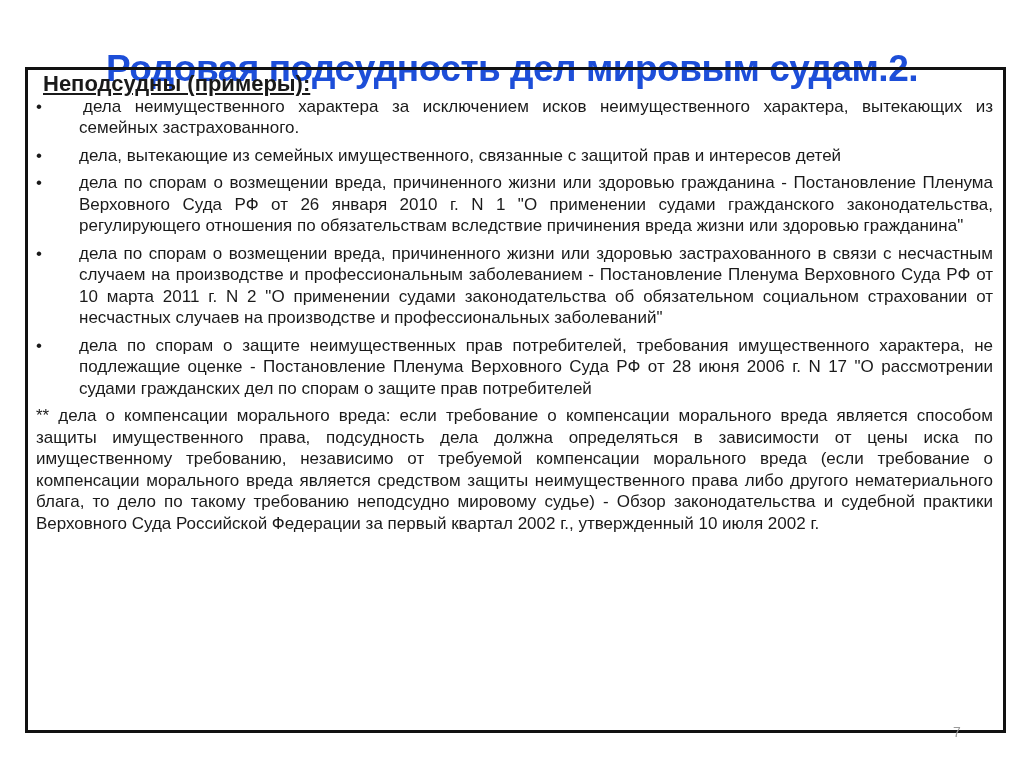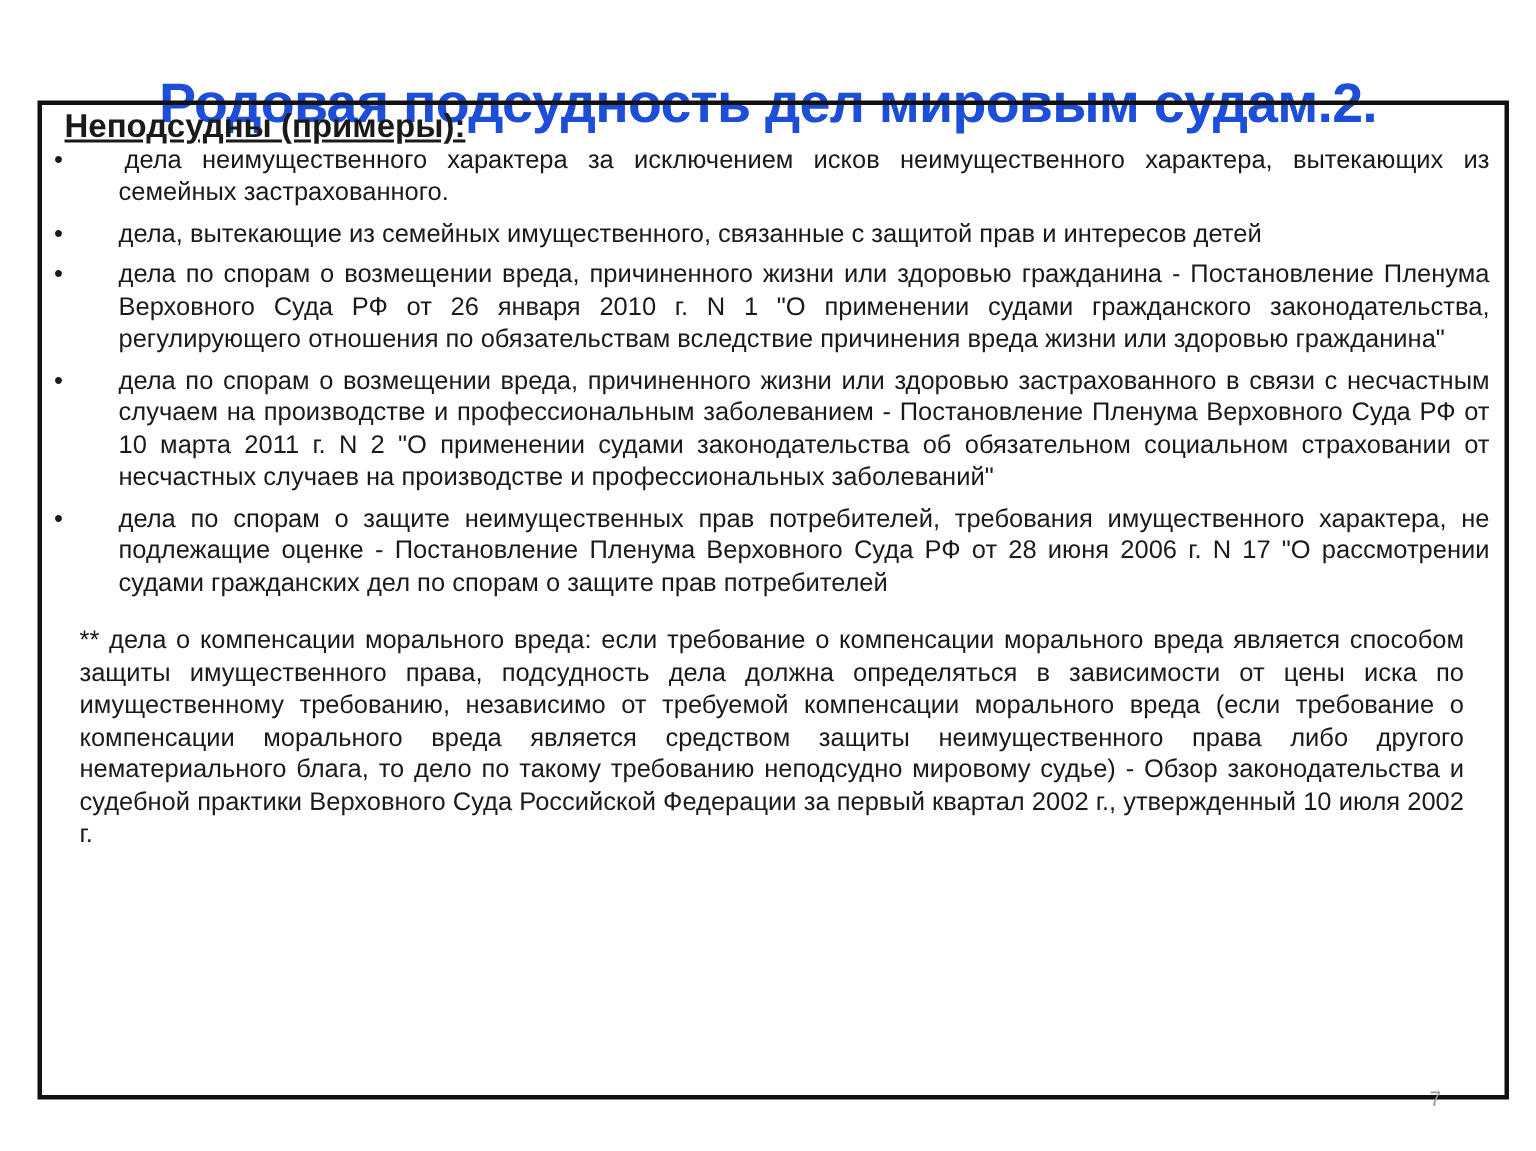--- a/index.html
+++ b/index.html
@@ -73,21 +73,21 @@
     }
     .bullet-text {
       display: block;
       text-align: justify;
     }
     .first-indent {
       text-indent: 4px;
     }
     .note-para {
       text-align: justify;
-      margin: 17px;
+      margin: 0;
     }
     .page-number {
       position: absolute;
       left: 953px;
       top: 724px;
       font-size: 14px;
       color: #9a9a9a;
     }
   </style>
 </head>

